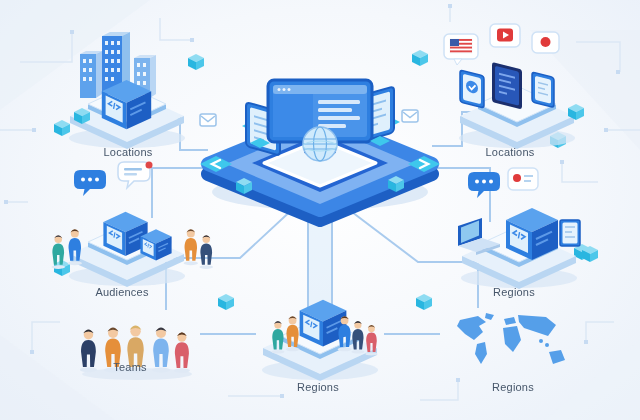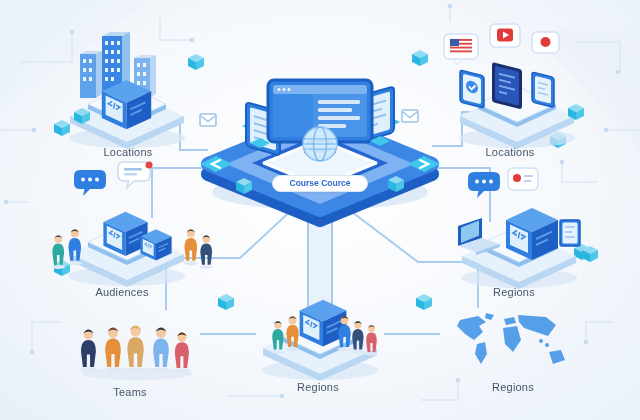--- a/index.html
+++ b/index.html
@@ -369,23 +369,22 @@
       <path d="M25,32 L33,30 L35,42 L29,52 L23,42 Z"></path>
       <path d="M52,7 L62,5 L64,11 L54,13 Z"></path>
       <path d="M51,16 L65,14 L69,28 L61,40 L53,32 Z"></path>
       <path d="M66,3 L94,5 L104,13 L96,24 L84,20 L72,16 L67,10 Z"></path>
       <circle cx="89" cy="29" r="2"></circle>
         <circle cx="95" cy="33" r="2"></circle>
       <path d="M97,40 L109,38 L113,48 L101,52 Z"></path>
     </g>
   </svg>
 
-  <div class="pill">Course Cource</div>
 
   <div class="label" style="left:90px;top:146px;width:76px">Locations</div>
   <div class="label" style="left:470px;top:146px;width:80px">Locations</div>
   <div class="label" style="left:82px;top:286px;width:80px">Audiences</div>
   <div class="label" style="left:478px;top:286px;width:72px">Regions</div>
-  <div class="label" style="left:94px;top:386px;width:72px">Teams</div>
+  <div class="label" style="left:94px;top:361px;width:72px">Teams</div>
   <div class="label" style="left:281px;top:381px;width:74px">Regions</div>
   <div class="label" style="left:476px;top:381px;width:74px">Regions</div>
 
 </div>
 
 </body></html>

